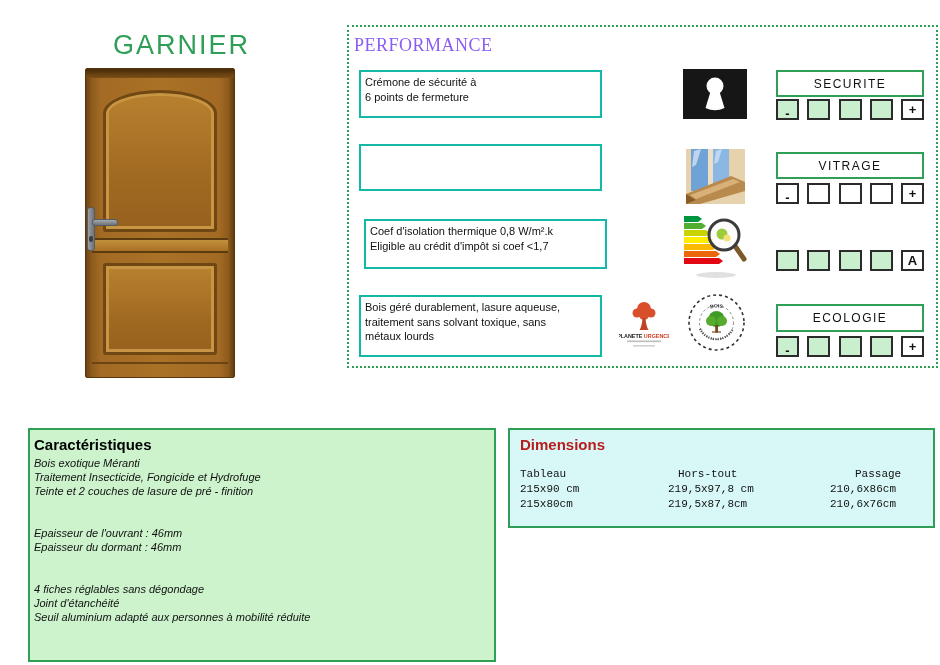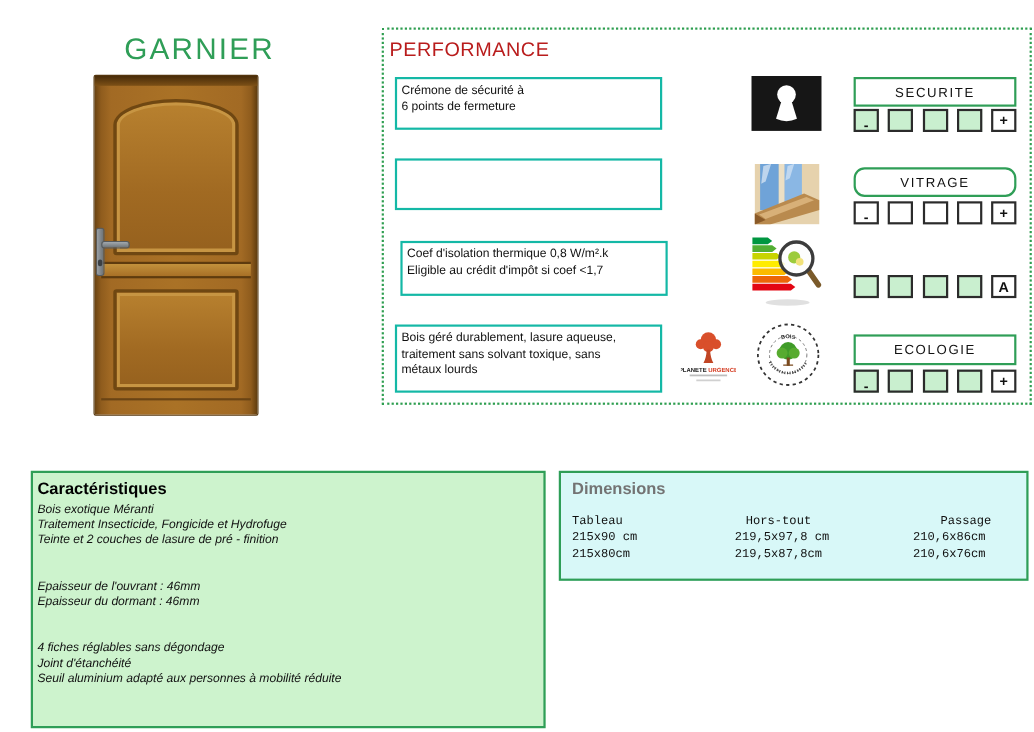--- a/index.html
+++ b/index.html
@@ -32,62 +32,62 @@
   .door .bottom-groove { position:absolute; left:6px; right:6px; top:293px; height:2px; background:#6a4414; }
   .door .handle-plate { position:absolute; left:1px; top:138px; width:8px; height:44px;
           background:linear-gradient(90deg,#9aa0a5,#6d7377); border:1px solid #565b5f; border-radius:3px; }
   .door .handle-lever { position:absolute; left:6px; top:150px; width:26px; height:7px;
           background:linear-gradient(180deg,#a3a9ae,#6d7377); border:1px solid #565b5f; border-radius:3px; }
   .door .handle-key { position:absolute; left:3px; top:167px; width:4px; height:6px; background:#3c4043; border-radius:2px; }
 
   
   .perf { position:absolute; left:347px; top:25px; width:591px; height:343px;
           border:2px dotted #2e9e50; }
-  .perf-title { position:absolute; left:5px; top:8px; font-size:18px; color:#b91c1c; letter-spacing:0.5px; }
+  .perf-title { position:absolute; left:5px; top:8px; font-size:18px; color:#8b5cf6; letter-spacing:0.5px;font-family:Liberation Serif, serif; }
 
   .note-box { position:absolute; left:10px; width:243px; border:2px solid #14b8a6; background:#fff;
               padding:3px 4px; font-size:11px; line-height:14.5px; color:#111; }
   .note-securite { top:43px; height:48px; }
   .note-vitrage  { top:117px; height:47px; }
   .note-isolation{ top:192px; height:50px; left:15px; }
   .note-ecologie { top:268px; height:62px; }
 
   .icon-box { position:absolute; }
   .keyhole  { left:334px; top:42px;  width:64px; height:50px; }
   .windowic { left:337px; top:122px; width:59px; height:55px; }
   .energy   { left:333px; top:187px; width:68px; height:66px; }
   .planete  { left:270px; top:271px; width:50px; height:52px; }
   .circlogo { left:337px; top:265px; width:61px; height:61px; }
   .icon-box svg { width:100%; height:100%; display:block; }
 
   .rating-label { position:absolute; left:427px; width:148px; height:27px; border:2px solid #2f9e57;
                   background:#fff; display:flex; align-items:center; justify-content:center;
                   font-size:12px; letter-spacing:1.5px; color:#111; }
-  .lab-securite { top:43px; }  .lab-vitrage { top:125px;border-radius:10px; }
+  .lab-securite { top:43px; }  .lab-vitrage { top:125px; }
   .lab-isolation{ top:193px; } .lab-ecologie{ top:277px; height:28px; }
 
   .squares { position:absolute; left:427px; width:148px; height:21px;
              display:flex; justify-content:space-between; }
   .sqr-securite { top:72px; }  .sqr-vitrage { top:156px; }
   .sqr-isolation{ top:223px; } .sqr-ecologie{ top:309px; }
   .sq { width:23px; height:21px; border:2px solid #2b2b2b; background:#fff;
         display:flex; align-items:center; justify-content:center; }
   .sq[data-state="green"] { background:#c9efcf; }
   .sq .mark { font-weight:bold; font-size:13px; line-height:13px; color:#111; }
   .sq .mark.minus { align-self:flex-end; line-height:9px; }
 
   
   .carac { position:absolute; left:28px; top:428px; width:468px; height:234px;
            background:#cdf3cd; border:2px solid #2f9e57; padding:6px 4px; }
   .carac-title { font-size:15px; font-weight:bold; color:#000; margin-bottom:3px; }
   .cline { font-size:11px; font-style:italic; line-height:14px; color:#111; min-height:14px; }
 
   .dims { position:absolute; left:508px; top:428px; width:427px; height:100px;
           background:#d8f8f8; border:2px solid #2f9e57; padding:6px 10px; }
-  .dims-title { font-size:15px; font-weight:bold; color:#737373; }
+  .dims-title { font-size:15px; font-weight:bold; color:#b91c1c; }
   .dims-table { margin-top:14px; display:grid; grid-template-columns:130px 150px 147px;
                 font-size:11px; line-height:15px; color:#111;font-family:Liberation Mono, monospace; }
   .dims-table .hdr { }
   .dims-table .hdr.c2 { padding-left:28px; }
   .dims-table .hdr.c3 { padding-left:55px; }
   .dims-table .val.c2 { padding-left:18px; }
   .dims-table .val.c3 { padding-left:30px; }
 </style>
 </head>
 <body>

